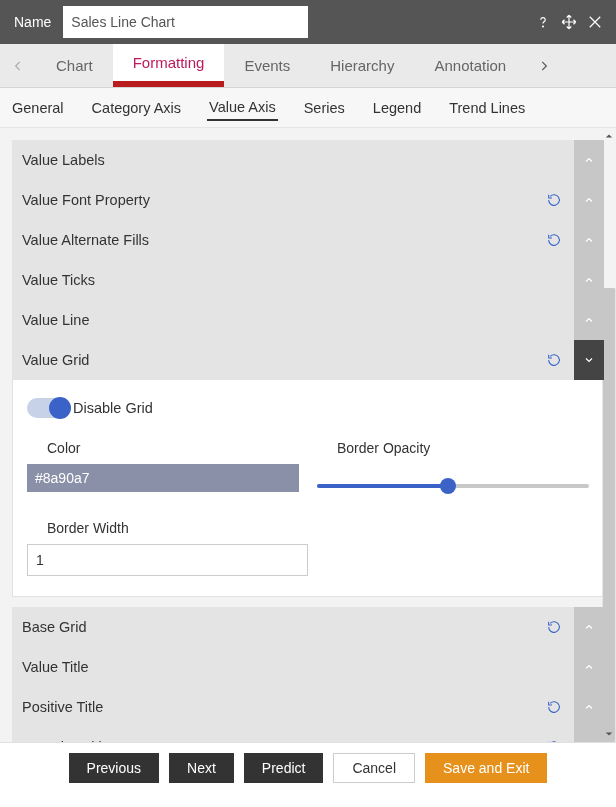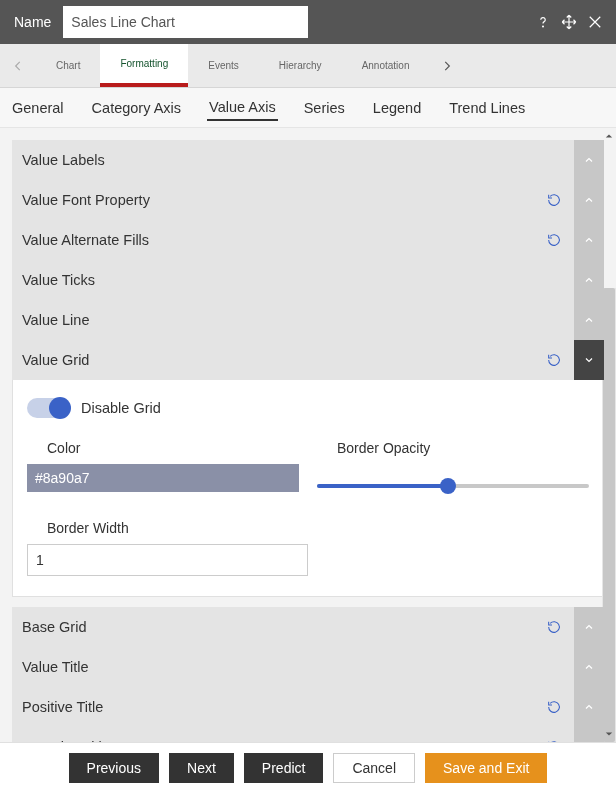--- a/index.html
+++ b/index.html
@@ -22,24 +22,24 @@
     border-bottom: 1px solid #d6d6d6;
   }
   .tabs .arrow {
     width: 36px; display: flex; align-items: center; justify-content: center;
     color: #777; background: #eaeaea;
   }
   .tabs .arrow svg { width: 14px; height: 14px; stroke: #555; stroke-width: 2; fill: none; }
   .tabs .arrow.left svg { stroke: #aaa; }
   .tabs .tab {
     padding: 0 20px; display: flex; align-items: center; color: #666;
-    font-size: 10px; cursor: pointer;
+    font-size: 15px; cursor: pointer;
   }
   .tabs .tab.active {
-    background: #fff; color: #14532d; border-bottom: 4px solid #b91c1c;
+    background: #fff; color: #be185d; border-bottom: 6px solid #b91c1c;
   }
 
   .subtabs {
     height: 40px; display: flex; align-items: center; gap: 24px;
     padding: 0 10px; border-bottom: 1px solid #e5e5e5; font-size: 14.5px;
     background: #f7f7f7;
   }
   .subtabs .subtab { color: #333; cursor: pointer; padding: 4px 2px; text-align: center; }
   .subtabs .subtab.active { border-bottom: 2px solid #333; }
 
@@ -74,21 +74,21 @@
   .property-row.expanded .chev-box { background: #444; }
 
   .scroll-pad-top {
     height: 12px;
   }
   .property-body {
     background: #fff; margin: 0 12px; padding: 18px 14px 20px 14px;
     border: 1px solid #e0e0e0; border-top: none;
   }
 
-  .toggle-row { display: flex; align-items: center; gap: 12px; margin-bottom: 22px; }
+  .toggle-row { display: flex; align-items: center; gap: 4px; margin-bottom: 22px; }
   .toggle {
     width: 42px; height: 20px; border-radius: 12px; background: #c7d1e8; position: relative;
     cursor: pointer;
   }
   .toggle .knob {
     width: 22px; height: 22px; border-radius: 50%; background: #3a62c7;
     position: absolute; right: -2px; top: -1px;
   }
   .toggle-label { font-size: 14.5px; }
 

